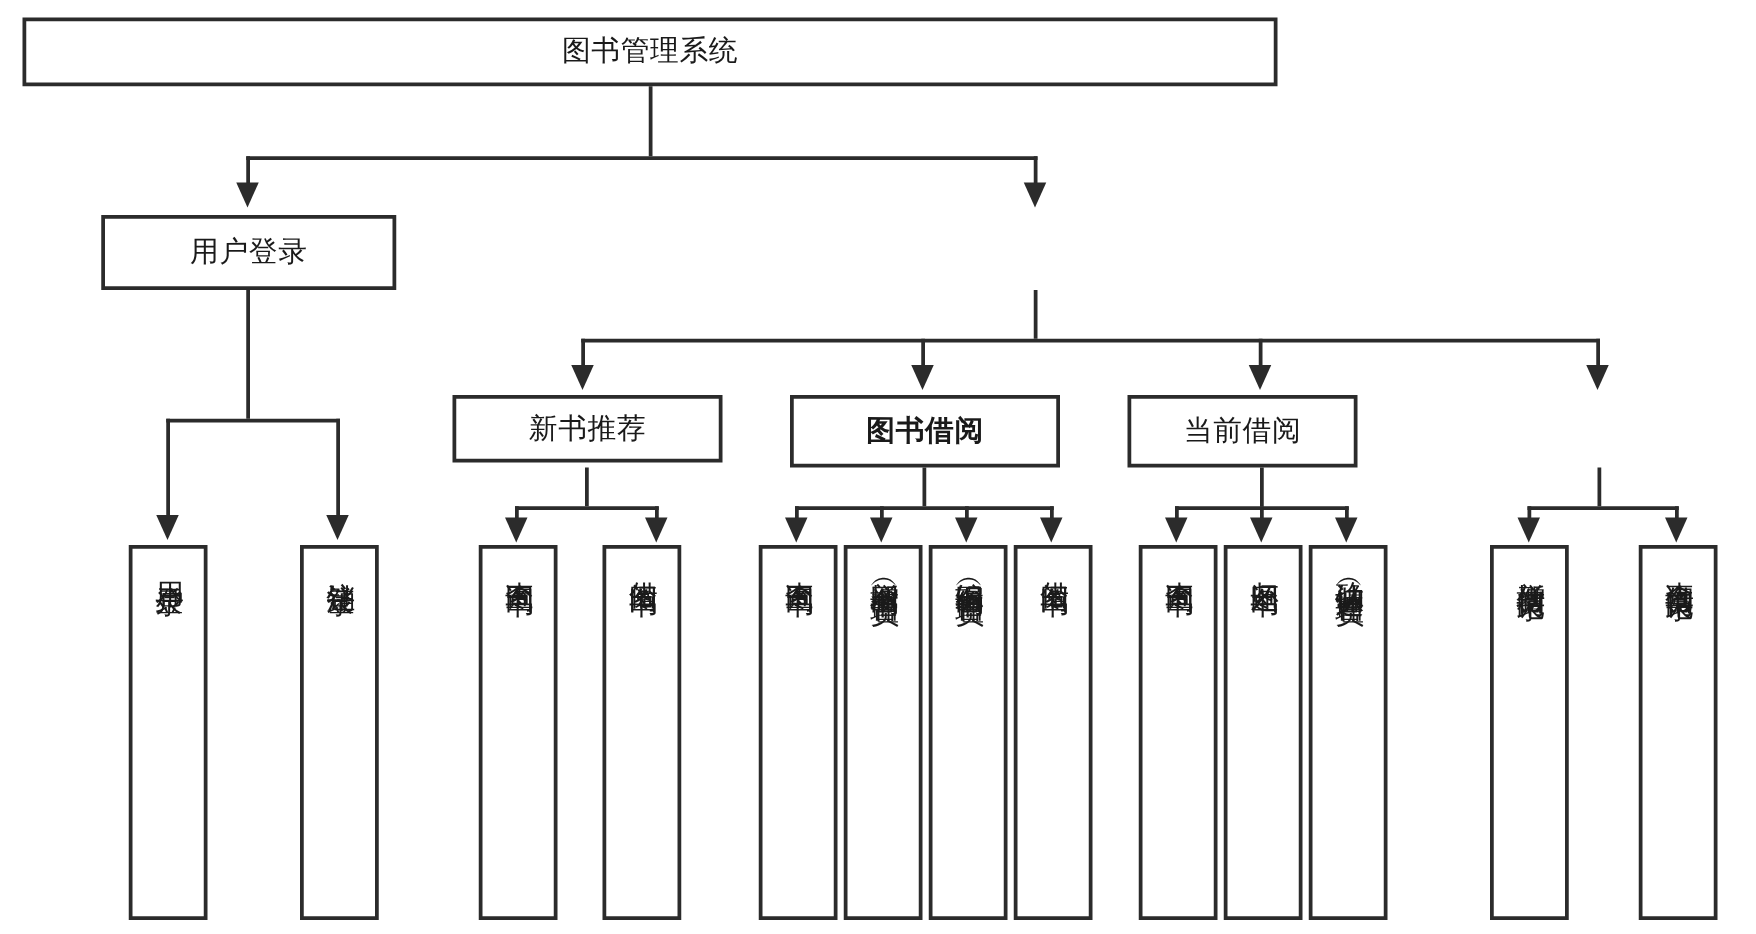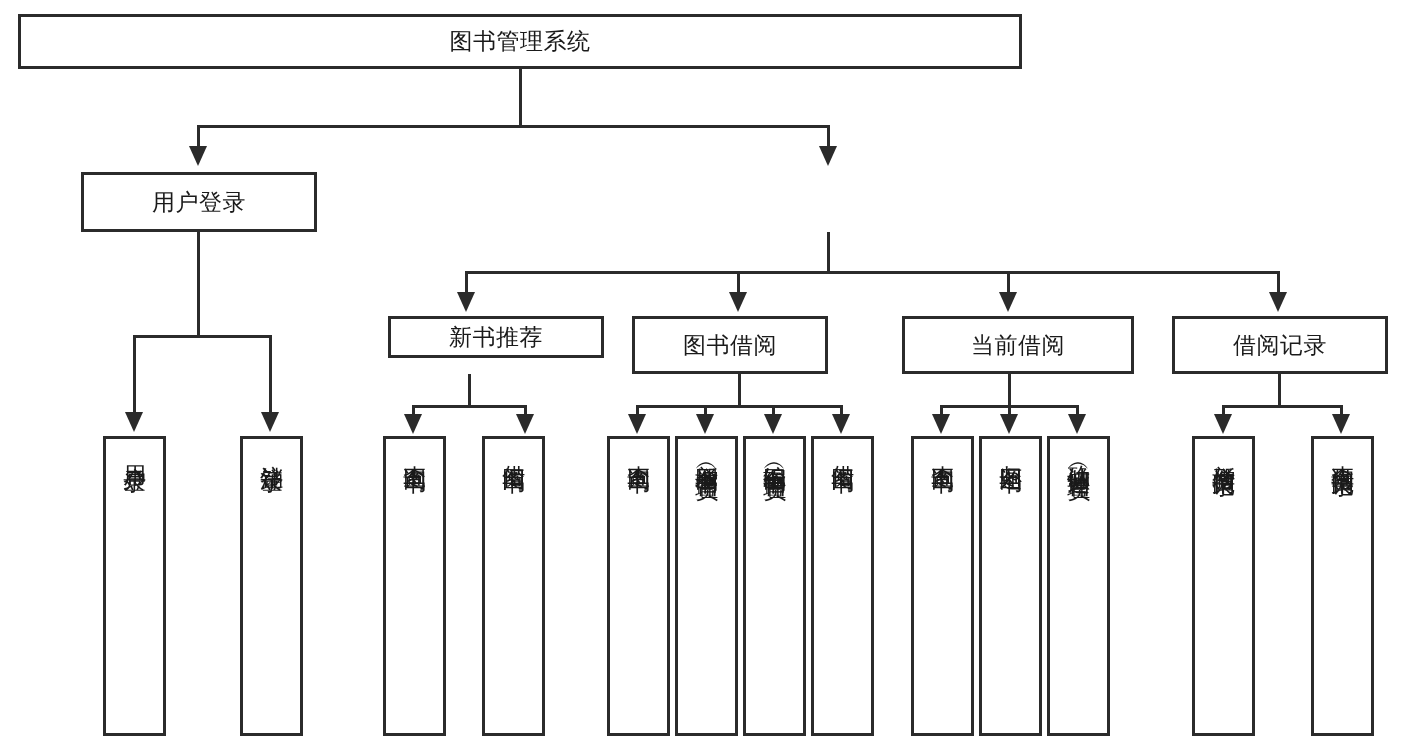--- a/index.html
+++ b/index.html
@@ -116,31 +116,28 @@
   <div class="conn hline" style="left:465px; top:271px; width:815px; height:3px;"></div>
   <div class="conn vline" style="left:465px; top:271px; width:3px; height:24px;"></div>
   <div class="arrow" style="left:457px; top:292px;"></div>
   <div class="conn vline" style="left:737px; top:271px; width:3px; height:24px;"></div>
   <div class="arrow" style="left:729px; top:292px;"></div>
   <div class="conn vline" style="left:1007px; top:271px; width:3px; height:24px;"></div>
   <div class="arrow" style="left:999px; top:292px;"></div>
   <div class="conn vline" style="left:1277px; top:271px; width:3px; height:24px;"></div>
   <div class="arrow" style="left:1269px; top:292px;"></div>
 
-  <div class="node" style="left:362px; top:316px; width:216px; height:42px;margin-left:26px;">
+  <div class="node" style="left:362px; top:316px; width:216px; height:54px;">
     <span class="node-label">新书推荐</span>
   </div>
-  <div class="node" style="left:632px; top:316px; width:196px; height:58px;">
+  <div class="node" style="left:632px; top:316px; width:216px; height:58px;font-weight:bold;">
     <span class="node-label">图书借阅</span>
   </div>
-  <div class="node" style="left:902px; top:316px; width:232px; height:58px;">
+  <div class="node" style="left:902px; top:316px; width:184px; height:58px;">
     <span class="node-label">当前借阅</span>
-  </div>
-  <div class="node" style="left:1172px; top:316px; width:216px; height:58px;">
-    <span class="node-label">借阅记录</span>
   </div>
 
   <div class="conn vline" style="left:468px; top:374px; width:3px; height:31px;"></div>
   <div class="conn hline" style="left:412px; top:405px; width:115px; height:3px;"></div>
   <div class="conn vline" style="left:412px; top:405px; width:3px; height:11px;"></div>
   <div class="arrow" style="left:404px; top:414px;"></div>
   <div class="conn vline" style="left:524px; top:405px; width:3px; height:11px;"></div>
   <div class="arrow" style="left:516px; top:414px;"></div>
 
   <div class="conn vline" style="left:738px; top:374px; width:3px; height:31px;"></div>

